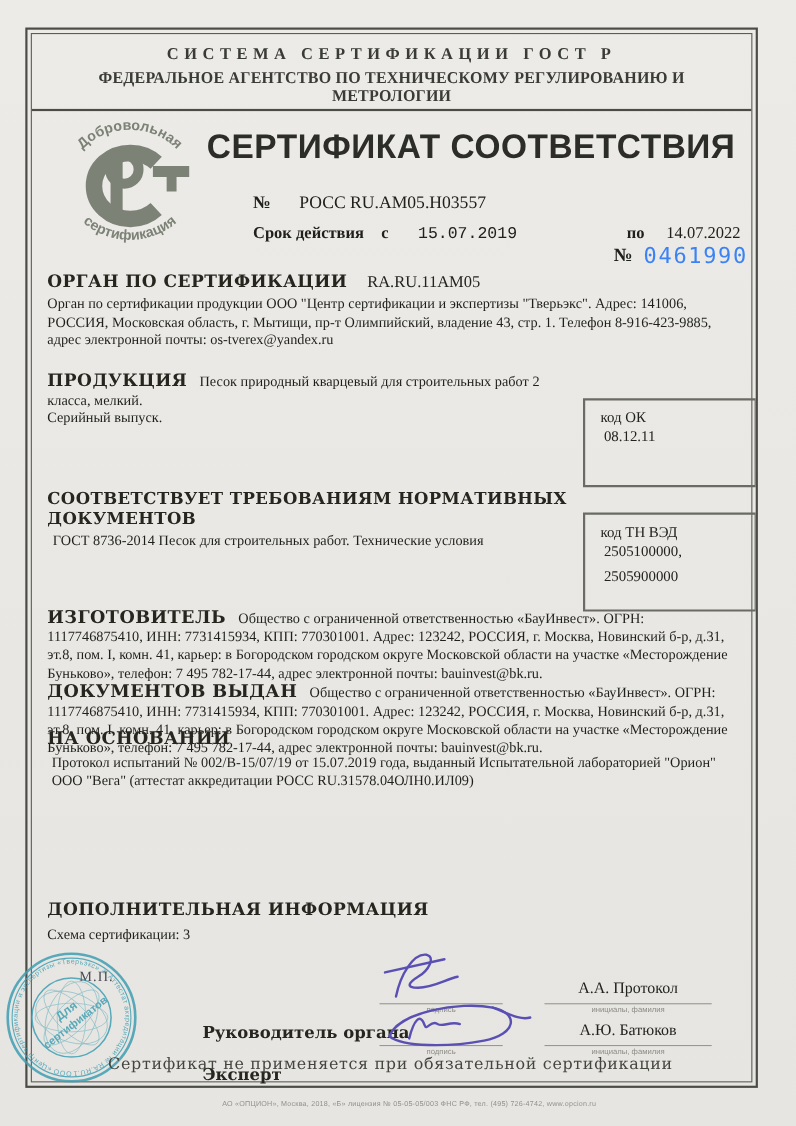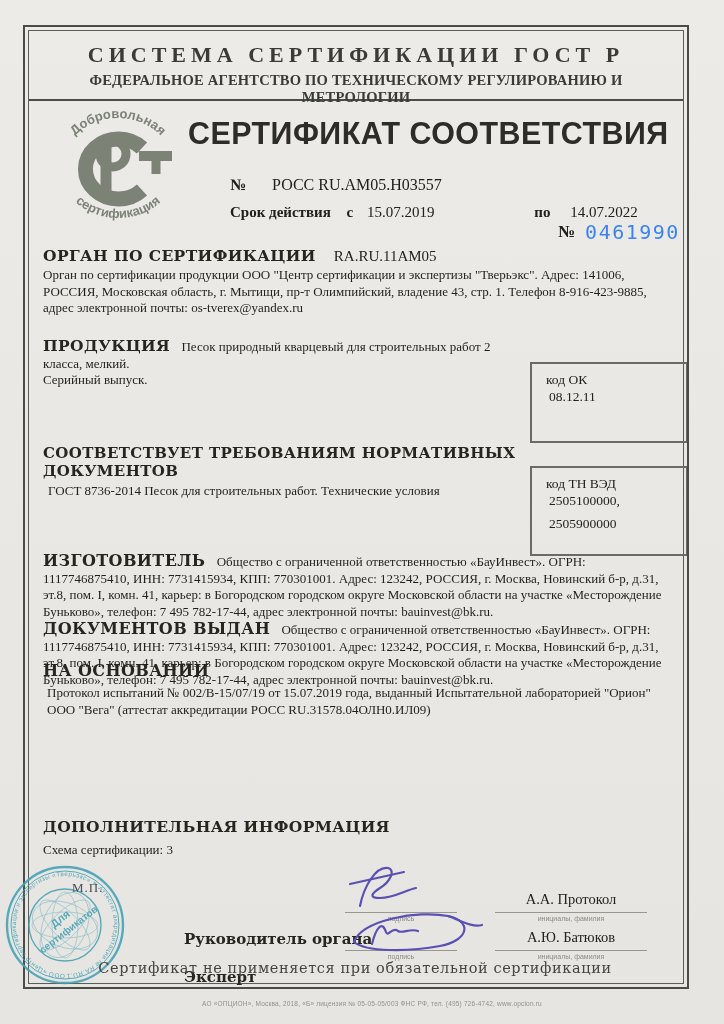--- a/index.html
+++ b/index.html
@@ -21,40 +21,40 @@
     background:transparent;
   }
   .hdrbox{
     position:absolute;left:0;top:0;width:100%;height:68px;
     border-bottom:2px solid #4c4c47;
     text-align:center;
   }
   .hdr1{
     margin-top:11px;
     font-family:"Liberation Serif",serif;font-weight:bold;
-    font-size:22px;letter-spacing:5px;color:#3a3a36;
+    font-size:15px;letter-spacing:5px;color:#3a3a36;
   }
   .hdr2{
     margin-top:4px;
     font-family:"Liberation Serif",serif;font-weight:bold;
     font-size:15px;letter-spacing:0.2px;color:#3a3a36;
     transform:scaleX(0.97);transform-origin:center;
   }
   .title{
     position:absolute;left:188px;top:116px;
     font-family:"Liberation Sans",sans-serif;font-weight:bold;
     font-size:31px;letter-spacing:0.5px;color:#2c2c28;
     transform:scaleX(0.98);transform-origin:left;
     white-space:nowrap;
   }
   .certnum-line{position:absolute;left:230px;top:176px;font-size:16px;color:#20201c;white-space:nowrap;}
   .certnum-line .no{font-weight:bold;margin-right:22px;}
   .validity{position:absolute;left:230px;top:204px;font-size:15px;color:#20201c;white-space:nowrap;}
   .validity .b{font-weight:bold;}
-  .validity .d1{margin-left:10px;}
+  .validity .d1{margin-left:23px;font-family:Liberation Mono, monospace;}
   .validity .po{margin-left:96px;font-weight:bold;}
   .validity .d2{margin-left:16px;}
   .blanknum{position:absolute;left:558px;top:220px;white-space:nowrap;}
   .blanknum .no{font-size:17px;font-weight:bold;color:#20201c;vertical-align:2px;}
   .blanknum .val{
     font-family:"DejaVu Sans Mono",monospace;
     font-size:20px;letter-spacing:1.5px;color:#3b82f6;margin-left:6px;
   }
   .seclabel{
     font-family:"DejaVu Serif",serif;font-weight:bold;

